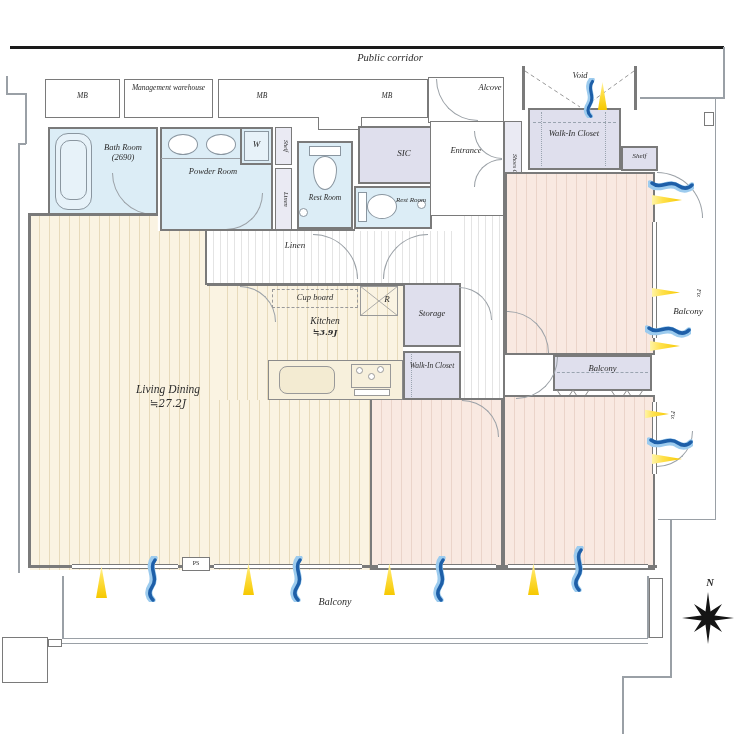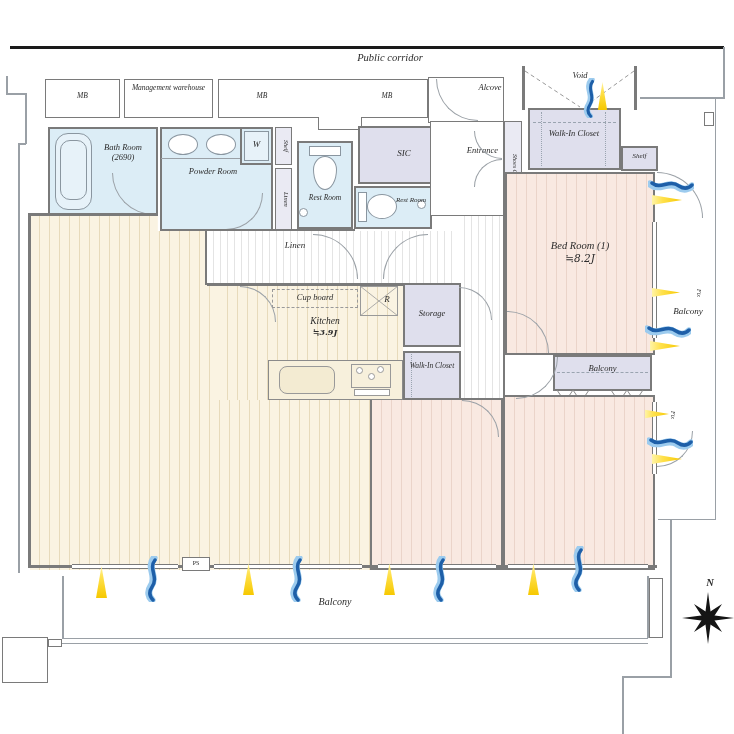--- a/index.html
+++ b/index.html
@@ -118,39 +118,35 @@
 
   <div class="abs wet room" style="left:354px;top:186px;width:78px;height:43px;"></div>
   <div class="abs box thin" style="left:358px;top:192px;width:9px;height:30px;border-color:#8A96A0;"></div>
   <div class="abs" style="left:367px;top:194px;width:30px;height:25px;border:1px solid #8A96A0;border-radius:50%;background:#fff;"></div>
   <div class="abs" style="left:417px;top:200px;width:9px;height:9px;border:1px solid #8A96A0;border-radius:50%;background:#fff;"></div>
   <div class="abs lbl" style="left:392px;top:196px;width:38px;font-size:7px;">Rest Room</div>
 
   <div class="abs lav room" style="left:358px;top:126px;width:74px;height:58px;"></div>
   <div class="abs lbl" style="left:382px;top:148px;width:44px;font-size:9px;">SIC</div>
   <div class="abs box" style="left:430px;top:121px;width:74px;height:95px;"></div>
-  <div class="abs lbl" style="left:434px;top:145px;width:64px;font-size:8.5px;text-align:right;">Entrance</div>
+  <div class="abs lbl" style="left:434px;top:145px;width:64px;font-size:8.5px;">Entrance</div>
   <div class="abs arc arc-bl" style="left:474px;top:131px;width:28px;height:28px;"></div>
   <div class="abs arc arc-tl" style="left:474px;top:159px;width:28px;height:28px;"></div>
   <div class="abs box thin" style="left:504px;top:121px;width:18px;height:95px;background:#EAEAF3;"></div>
   <div class="abs lbl vert" style="left:508px;top:128px;width:10px;height:82px;font-size:6px;">Shoes Closet</div>
 
   <div class="abs lav room" style="left:528px;top:108px;width:93px;height:62px;"></div>
   <div class="abs dash-mid" style="left:533px;top:122px;width:83px;height:1px;"></div>
   <div class="abs" style="left:541px;top:112px;width:1px;height:54px;border-left:1px dotted #9aa4b0;"></div>
   <div class="abs" style="left:605px;top:112px;width:1px;height:54px;border-left:1px dotted #9aa4b0;"></div>
   <div class="abs lbl" style="left:544px;top:128px;width:60px;font-size:8.5px;">Walk-In Closet</div>
   <div class="abs lav room" style="left:621px;top:146px;width:37px;height:25px;"></div>
   <div class="abs lbl" style="left:621px;top:152px;width:37px;font-size:7px;">Shelf</div>
 
   <div class="abs bedfloor room" style="left:505px;top:172px;width:150px;height:183px;"></div>
-  <div class="abs lbl" style="left:510px;top:240px;width:140px;font-size:10.5px;">
-    <span>Bed Room (1)</span><br>
-    <span class="sizetxt">≒8.2J</span>
-  </div>
   <div class="abs arc arc-tr" style="left:507px;top:311px;width:42px;height:42px;"></div>
 
   <div class="abs lav room" style="left:553px;top:355px;width:99px;height:36px;"></div>
   <div class="abs dash-mid" style="left:557px;top:372px;width:91px;height:1px;"></div>
   <div class="abs lbl" style="left:553px;top:363px;width:99px;font-size:8.5px;">Balcony</div>
   <svg class="abs" style="left:556px;top:389px;" width="36" height="14" viewBox="0 0 36 14">
     <polyline points="1,1 9,13 17,1 25,13 33,1" fill="none" stroke="#8a8a8a" stroke-width="1"></polyline>
   </svg>
   <svg class="abs" style="left:610px;top:389px;" width="36" height="14" viewBox="0 0 36 14">
     <polyline points="1,1 9,13 17,1 25,13 33,1" fill="none" stroke="#8a8a8a" stroke-width="1"></polyline>
@@ -193,20 +189,24 @@
     <span class="sizetxt" style="font-size:8px;font-weight:bold;">≒3.9J</span>
   </div>
   <div class="abs" style="left:268px;top:360px;width:135px;height:40px;border:1.5px solid #8a8a8a;background:#F7F0DC;"></div>
   <div class="abs" style="left:279px;top:366px;width:56px;height:28px;border:1px solid #999;border-radius:8px;background:#F3EBD2;"></div>
   <div class="abs" style="left:351px;top:364px;width:40px;height:24px;border:1px solid #999;background:#F7F0DC;"></div>
   <div class="abs" style="left:356px;top:367px;width:7px;height:7px;border:1px solid #999;border-radius:50%;background:#fff;"></div>
   <div class="abs" style="left:368px;top:373px;width:7px;height:7px;border:1px solid #999;border-radius:50%;background:#fff;"></div>
   <div class="abs" style="left:377px;top:366px;width:7px;height:7px;border:1px solid #999;border-radius:50%;background:#fff;"></div>
   <div class="abs" style="left:354px;top:389px;width:36px;height:7px;border:1px solid #999;background:#fff;"></div>
 
+  <div class="abs lbl" style="left:98px;top:383px;width:140px;font-size:11.5px;">
+    <span>Living Dining</span><br>
+    <span class="sizetxt" style="font-size:10.5px;">≒27.2J</span>
+  </div>
 
   <div class="abs arc arc-tr" style="left:657px;top:172px;width:46px;height:46px;"></div>
   <div class="abs arc arc-br" style="left:657px;top:431px;width:36px;height:36px;"></div>
   <div class="abs" style="left:652px;top:222px;width:5px;height:116px;background:#fff;border-left:1px solid var(--wall-gray);border-right:1px solid var(--wall-gray);"></div>
   <div class="abs" style="left:652px;top:402px;width:5px;height:72px;background:#fff;border-left:1px solid var(--wall-gray);border-right:1px solid var(--wall-gray);"></div>
 
   <div class="abs wl" style="left:28px;top:565px;width:629px;height:3px;"></div>
   <div class="abs" style="left:72px;top:564px;width:106px;height:5px;background:#fff;border-top:1px solid var(--wall-gray);border-bottom:1px solid var(--wall-gray);"></div>
   <div class="abs" style="left:214px;top:564px;width:148px;height:5px;background:#fff;border-top:1px solid var(--wall-gray);border-bottom:1px solid var(--wall-gray);"></div>
   <div class="abs" style="left:378px;top:564px;width:118px;height:5px;background:#fff;border-top:1px solid var(--wall-gray);border-bottom:1px solid var(--wall-gray);"></div>

